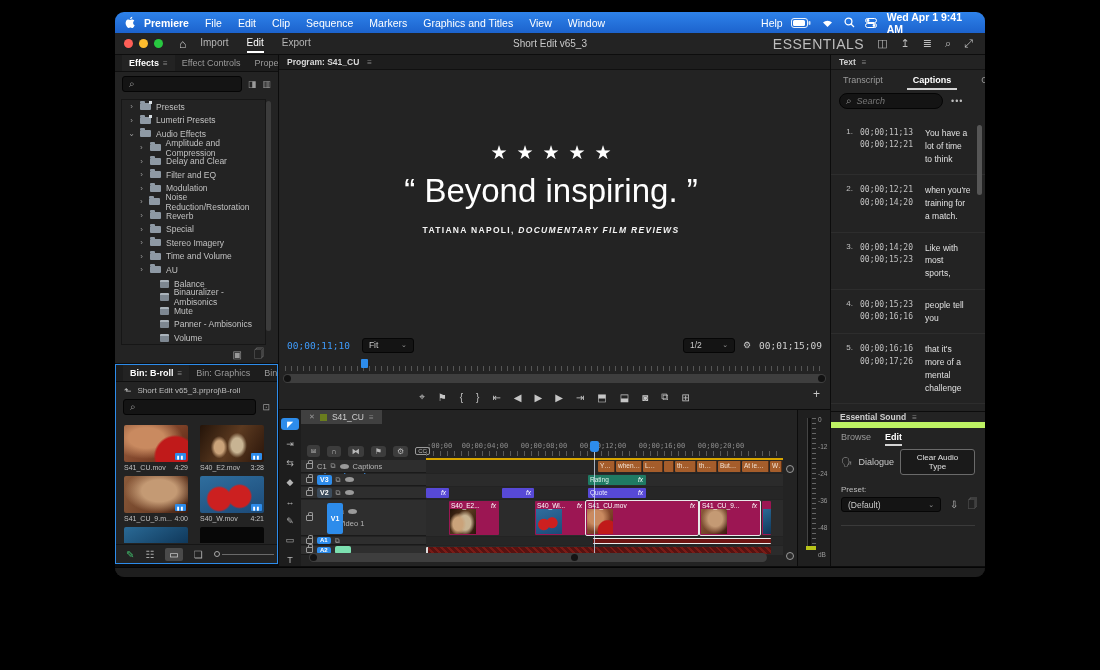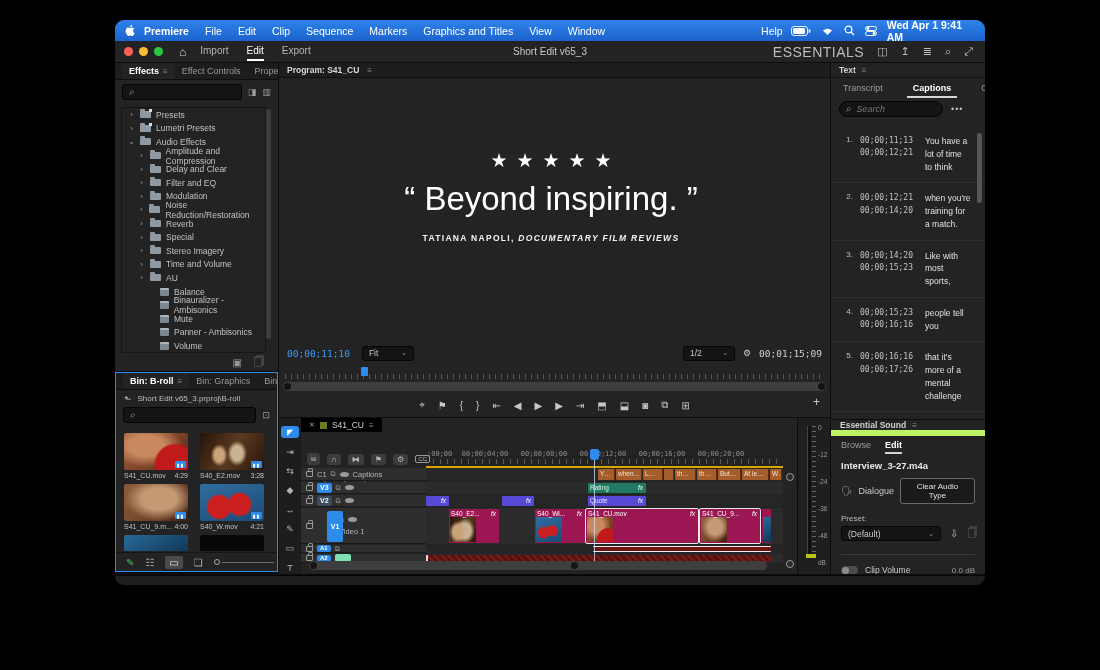--- a/index.html
+++ b/index.html
@@ -1,19 +1,19 @@
 <!DOCTYPE html>
 <html><head>
 <meta charset="utf-8">
 <style>
   * { margin:0; padding:0; box-sizing:border-box; }
   html,body { background:#000; width:1100px; height:670px; overflow:hidden;
     font-family:"Liberation Sans", sans-serif; -webkit-font-smoothing:antialiased; }
   .stage { position:relative; width:1100px; height:670px; background:#000; }
-  .window { position:absolute; left:115px; top:20px; width:870px; height:565px;
+  .window { position:absolute; left:115px; top:12px; width:870px; height:565px;
     border-radius:9px; overflow:hidden; background:#161616; box-shadow:0 6px 30px rgba(0,0,0,.8);padding-left:30px; }
 
   
   .menubar { position:absolute; left:0; top:0; width:100%; height:21px;
     background:linear-gradient(180deg,#2e82ea 0%,#1c63cd 100%);
     display:flex; align-items:center; color:#fff; font-size:10.5px; padding:0 10px; }
   .menubar .mi { padding:0 8px; white-space:nowrap; }
   .menubar .app { font-weight:bold; }
   .mb-right { margin-left:auto; display:flex; align-items:center; gap:10px; font-size:10.5px; font-weight:bold; }
   .mb-help { margin-left:140px; }
@@ -134,21 +134,21 @@
     justify-content:center; gap:13px; color:#c6c6c6; font-size:10px; }
   .transport .tp { cursor:default; }
   .tp-plus { position:absolute; right:10px; top:0; font-size:12px; color:#c6c6c6; }
 
   
   .toolstrip { position:absolute; left:0; top:0; width:22px; height:100%; background:#1d1d1d;
     display:flex; flex-direction:column; align-items:center; gap:7px; padding-top:8px; color:#b5b5b5; font-size:9px; }
   .tool { width:18px; height:15px; display:flex; align-items:center; justify-content:center; border-radius:3px; }
   .tool.on { background:#2d8ceb; color:#fff; }
   .tl-tab { position:absolute; left:22px; top:0; height:14px; display:flex; align-items:center; gap:5px;
-    background:#000000; color:#cfcfcf; font-size:8.5px; padding:0 8px; border-radius:0 0 0 0; }
+    background:#404040; color:#cfcfcf; font-size:8.5px; padding:0 8px; border-radius:0 0 0 0; }
   .grn-sq { width:7px; height:7px; background:#6a7d1e; }
   .tl-tc { position:absolute; left:30px; top:16px; color:#3f9bfa; font-family:"DejaVu Sans Mono",monospace; font-size:11px;margin-top:37px; }
   .tl-toolbar { position:absolute; left:28px; top:33px; height:16px; display:flex; align-items:center; gap:7px;
     color:#b9b9b9; font-size:9px; }
   .tbtn { background:#3c3c3c; border-radius:3px; padding:1px 4px; font-size:8px; }
   .ccchip { border:1px solid #9a9a9a; border-radius:2px; font-size:6px; padding:0 2px; }
   .tl-ruler { position:absolute; left:147px; right:14px; top:31px; height:17px; color:#8c8c8c;
     font-size:7px; font-family:"DejaVu Sans Mono",monospace; overflow:hidden; }
   .tl-ruler .ticks { position:absolute; left:0; right:0; bottom:2px; height:5px;
     background:repeating-linear-gradient(90deg,#5a5a5a 0 1px,transparent 1px 7px); }
@@ -783,40 +783,34 @@
 
       <section class="panel es" style="left:716px;top:357px;width:154px;height:154px;">
         <div class="es-head">
           <span style="font-weight:bold;">Essential Sound</span>
           <span class="pmenu">≡</span>
         </div>
         <div class="es-tabs" id="es-tabs">
             <span class="es-tab">Browse</span>
             <span class="es-tab on">Edit</span>
           </div>
-        <div class="es-file">Interview_3-27.m4a</div>
         <div class="es-dlg">
           <span style="font-size:9px;color:#bdbdbd;">🗣</span>
           <span>Dialogue</span>
           <button class="es-clear">Clear Audio Type</button>
         </div>
         <div class="es-preset-lab">Preset:</div>
         <div class="es-preset-row">
           <span class="ddbox es-dd">
             <span>(Default)</span>
               <span class="car">⌄</span>
           </span>
           <span style="color:#bdbdbd;font-size:10px;">⇩</span>
           <span style="color:#8a8a8a;font-size:10px;">🗍</span>
         </div>
         <div class="es-divider"></div>
-        <div class="es-vol">
-          <span class="togg"></span>
-          <span>Clip Volume</span>
-          <span class="es-db">0.0 dB</span>
-        </div>
 
       </section>
 
       <div class="statusbar"></div>
     </div>
   </div>
 </div>
 
 </body></html>

